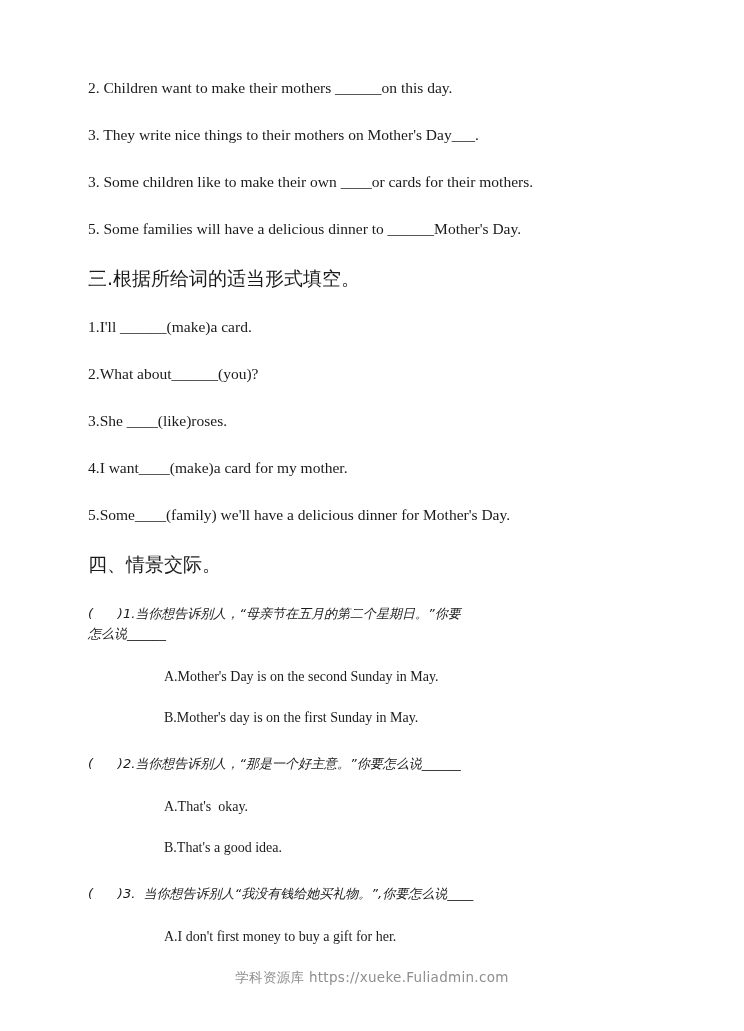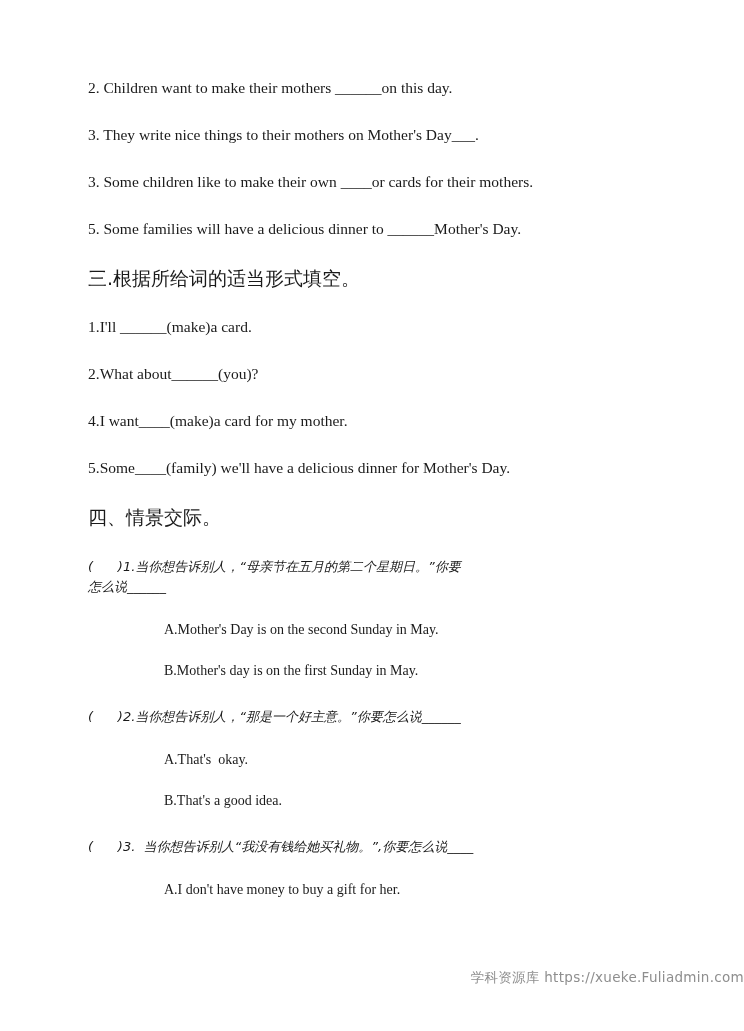--- a/index.html
+++ b/index.html
@@ -52,21 +52,21 @@
     font-style: italic;
   }
   .q-line .wrap2 {
     display: block;
   }
   .footer {
     position: absolute;
     left: 0;
     bottom: 44px;
     width: 744px;
-    text-align: right;
+    text-align: center;
     font-size: 13.5px;
     color: #8e8e8e;
     font-family: "DejaVu Sans", "Liberation Sans", sans-serif;
     letter-spacing: 0.3px;
   }
   .footer .brand {
     color: #8e8e8e;
   }
 </style>
 </head>
@@ -76,33 +76,34 @@
 
   <p class="line">2. Children want to make their mothers ______on this day.</p>
   <p class="line">3. They write nice things to their mothers on Mother's Day___.</p>
   <p class="line">3. Some children like to make their own ____or cards for their mothers.</p>
   <p class="line">5. Some families will have a delicious dinner to ______Mother's Day.</p>
 
   <p class="line cjk">三.根据所给词的适当形式填空。</p>
 
   <p class="line">1.I'll ______(make)a card.</p>
   <p class="line">2.What about______(you)?</p>
+  <p class="line">3.She ____(like)roses.</p>
   <p class="line">4.I want____(make)a card for my mother.</p>
   <p class="line">5.Some____(family) we'll have a delicious dinner for Mother's Day.</p>
 
   <p class="line cjk">四、情景交际。</p>
 
   <p class="q-line"><span>(      )1.当你想告诉别人，“母亲节在五月的第二个星期日。”你要</span><span class="wrap2">怎么说______</span></p>
   <p class="choice tight">A.Mother's Day is on the second Sunday in May.</p>
   <p class="choice">B.Mother's day is on the first Sunday in May.</p>
 
   <p class="q-line">(      )2.当你想告诉别人，“那是一个好主意。”你要怎么说______</p>
   <p class="choice tight">A.That's  okay.</p>
   <p class="choice">B.That's a good idea.</p>
 
   <p class="q-line">(      )3.  当你想告诉别人“我没有钱给她买礼物。”,你要怎么说____</p>
-  <p class="choice">A.I don't have money to buy a gift for her.</p>
+  <p class="choice">A.I don't first money to buy a gift for her.</p>
 
 </div>
 
 <div class="footer">
   <span class="brand">学科资源库 https://xueke.Fuliadmin.com</span>
 </div>
 
 </body></html>

